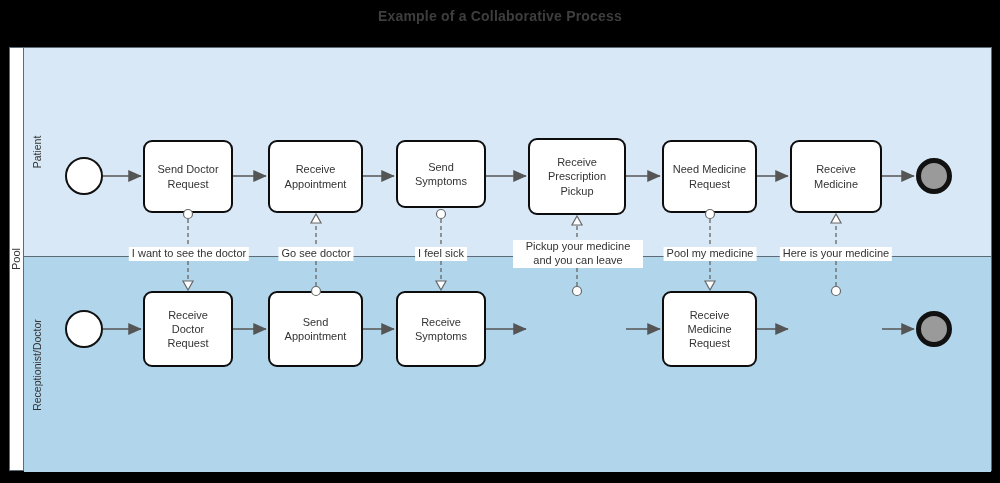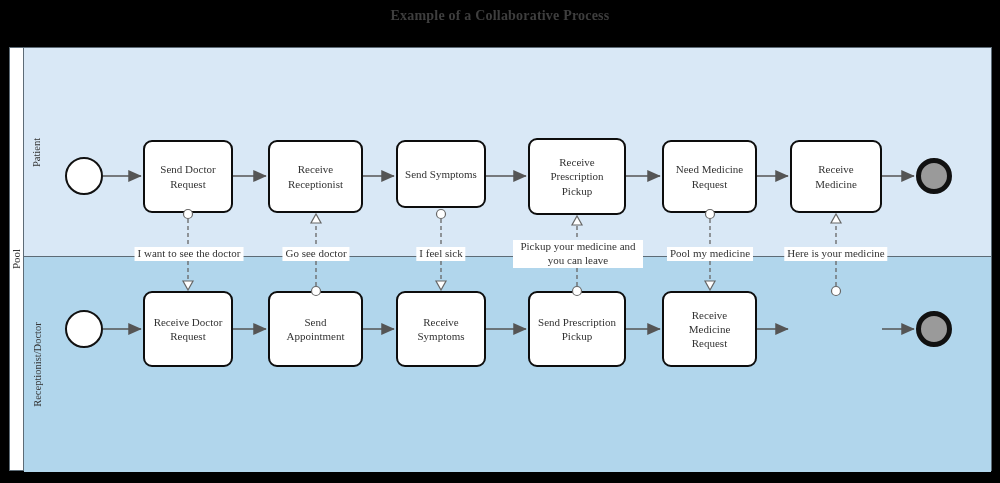--- a/index.html
+++ b/index.html
@@ -1,18 +1,18 @@
 <!DOCTYPE html>
 <html><head>
 <meta charset="utf-8">
 <style>
   html,body{margin:0;padding:0;background:#000;}
   .stage{
     position:relative;width:1000px;height:483px;background:#000;overflow:hidden;
-    font-family:Liberation Serif, serif;
+    font-family:Liberation Sans, sans-serif;
   }
   .diagram-title{
     position:absolute;top:8px;left:0;width:100%;text-align:center;
     font-size:14px;font-weight:bold;color:#3e3e3e;letter-spacing:.2px;
   }
   
   .pool{
     position:absolute;left:9px;top:47px;width:983px;height:424px;
     border:1px solid #5d6b76;box-sizing:border-box;background:#d9e8f6;
   }
@@ -81,30 +81,29 @@
       <span>Pool</span>
     </div>
   </div>
 
   <div class="event-start" style="left:65px;top:157px"></div>
   <div class="event-start" style="left:65px;top:310px"></div>
   <div class="event-end" style="left:916px;top:158px"></div>
   <div class="event-end" style="left:916px;top:311px"></div>
 
   <div class="task" style="left:143px;top:140px;width:90px;height:73px">Send Doctor Request</div>
-  <div class="task" style="left:268px;top:140px;width:95px;height:73px">Receive Receptionist</div>
+  <div class="task" style="left:268px;top:140px;width:95px;height:73px">Receive Appointment</div>
   <div class="task" style="left:396px;top:140px;width:90px;height:68px">Send Symptoms</div>
   <div class="task" style="left:528px;top:138px;width:98px;height:77px">Receive Prescription Pickup</div>
   <div class="task" style="left:662px;top:140px;width:95px;height:73px">Need Medicine Request</div>
   <div class="task" style="left:790px;top:140px;width:92px;height:73px">Receive Medicine</div>
 
   <div class="task" style="left:143px;top:291px;width:90px;height:76px">Receive Doctor Request</div>
   <div class="task" style="left:268px;top:291px;width:95px;height:76px">Send Appointment</div>
   <div class="task" style="left:396px;top:291px;width:90px;height:76px">Receive Symptoms</div>
-  <div class="task" style="left:528px;top:291px;width:98px;height:76px">Send Prescription Pickup</div>
   <div class="task" style="left:662px;top:291px;width:95px;height:76px">Receive Medicine Request</div>
 
   <svg class="overlay" width="1000" height="483" viewBox="0 0 1000 483">
     <defs>
       <marker id="arr" markerWidth="9" markerHeight="8" refX="8.5" refY="4" orient="auto">
         <path d="M0,0 L9,4 L0,8 Z" fill="#555"></path>
       </marker>
     </defs>
 
     <g>

